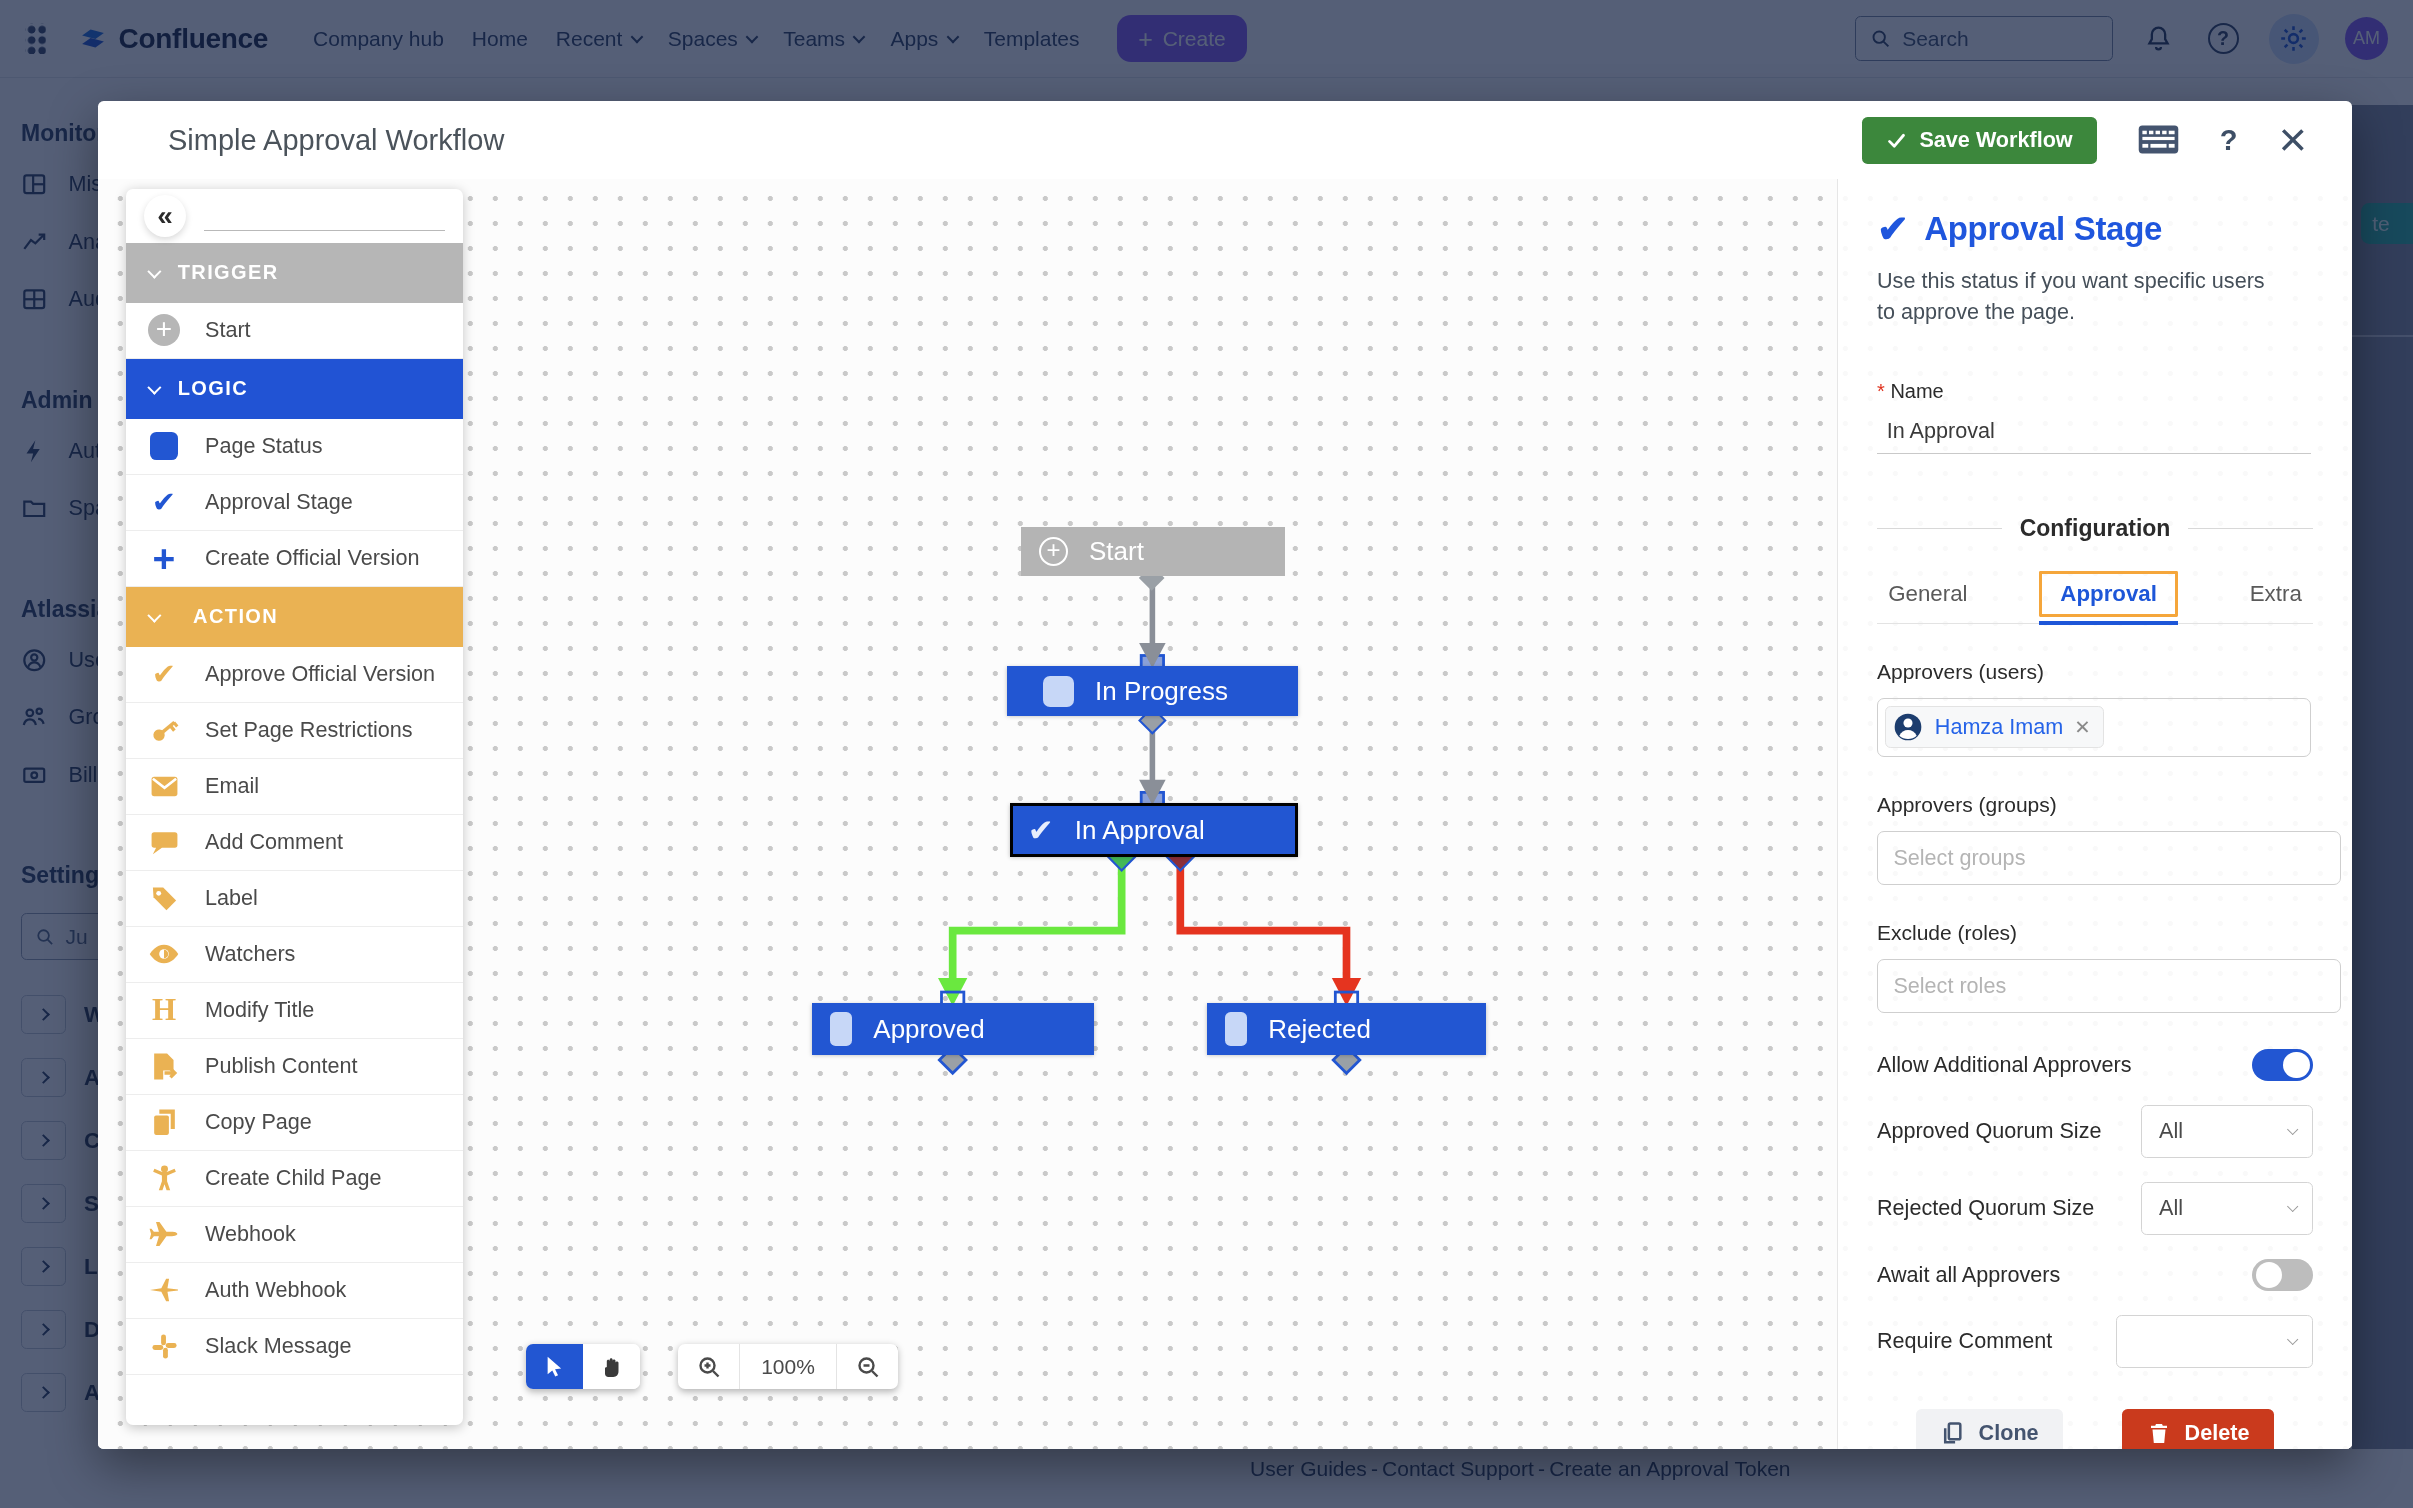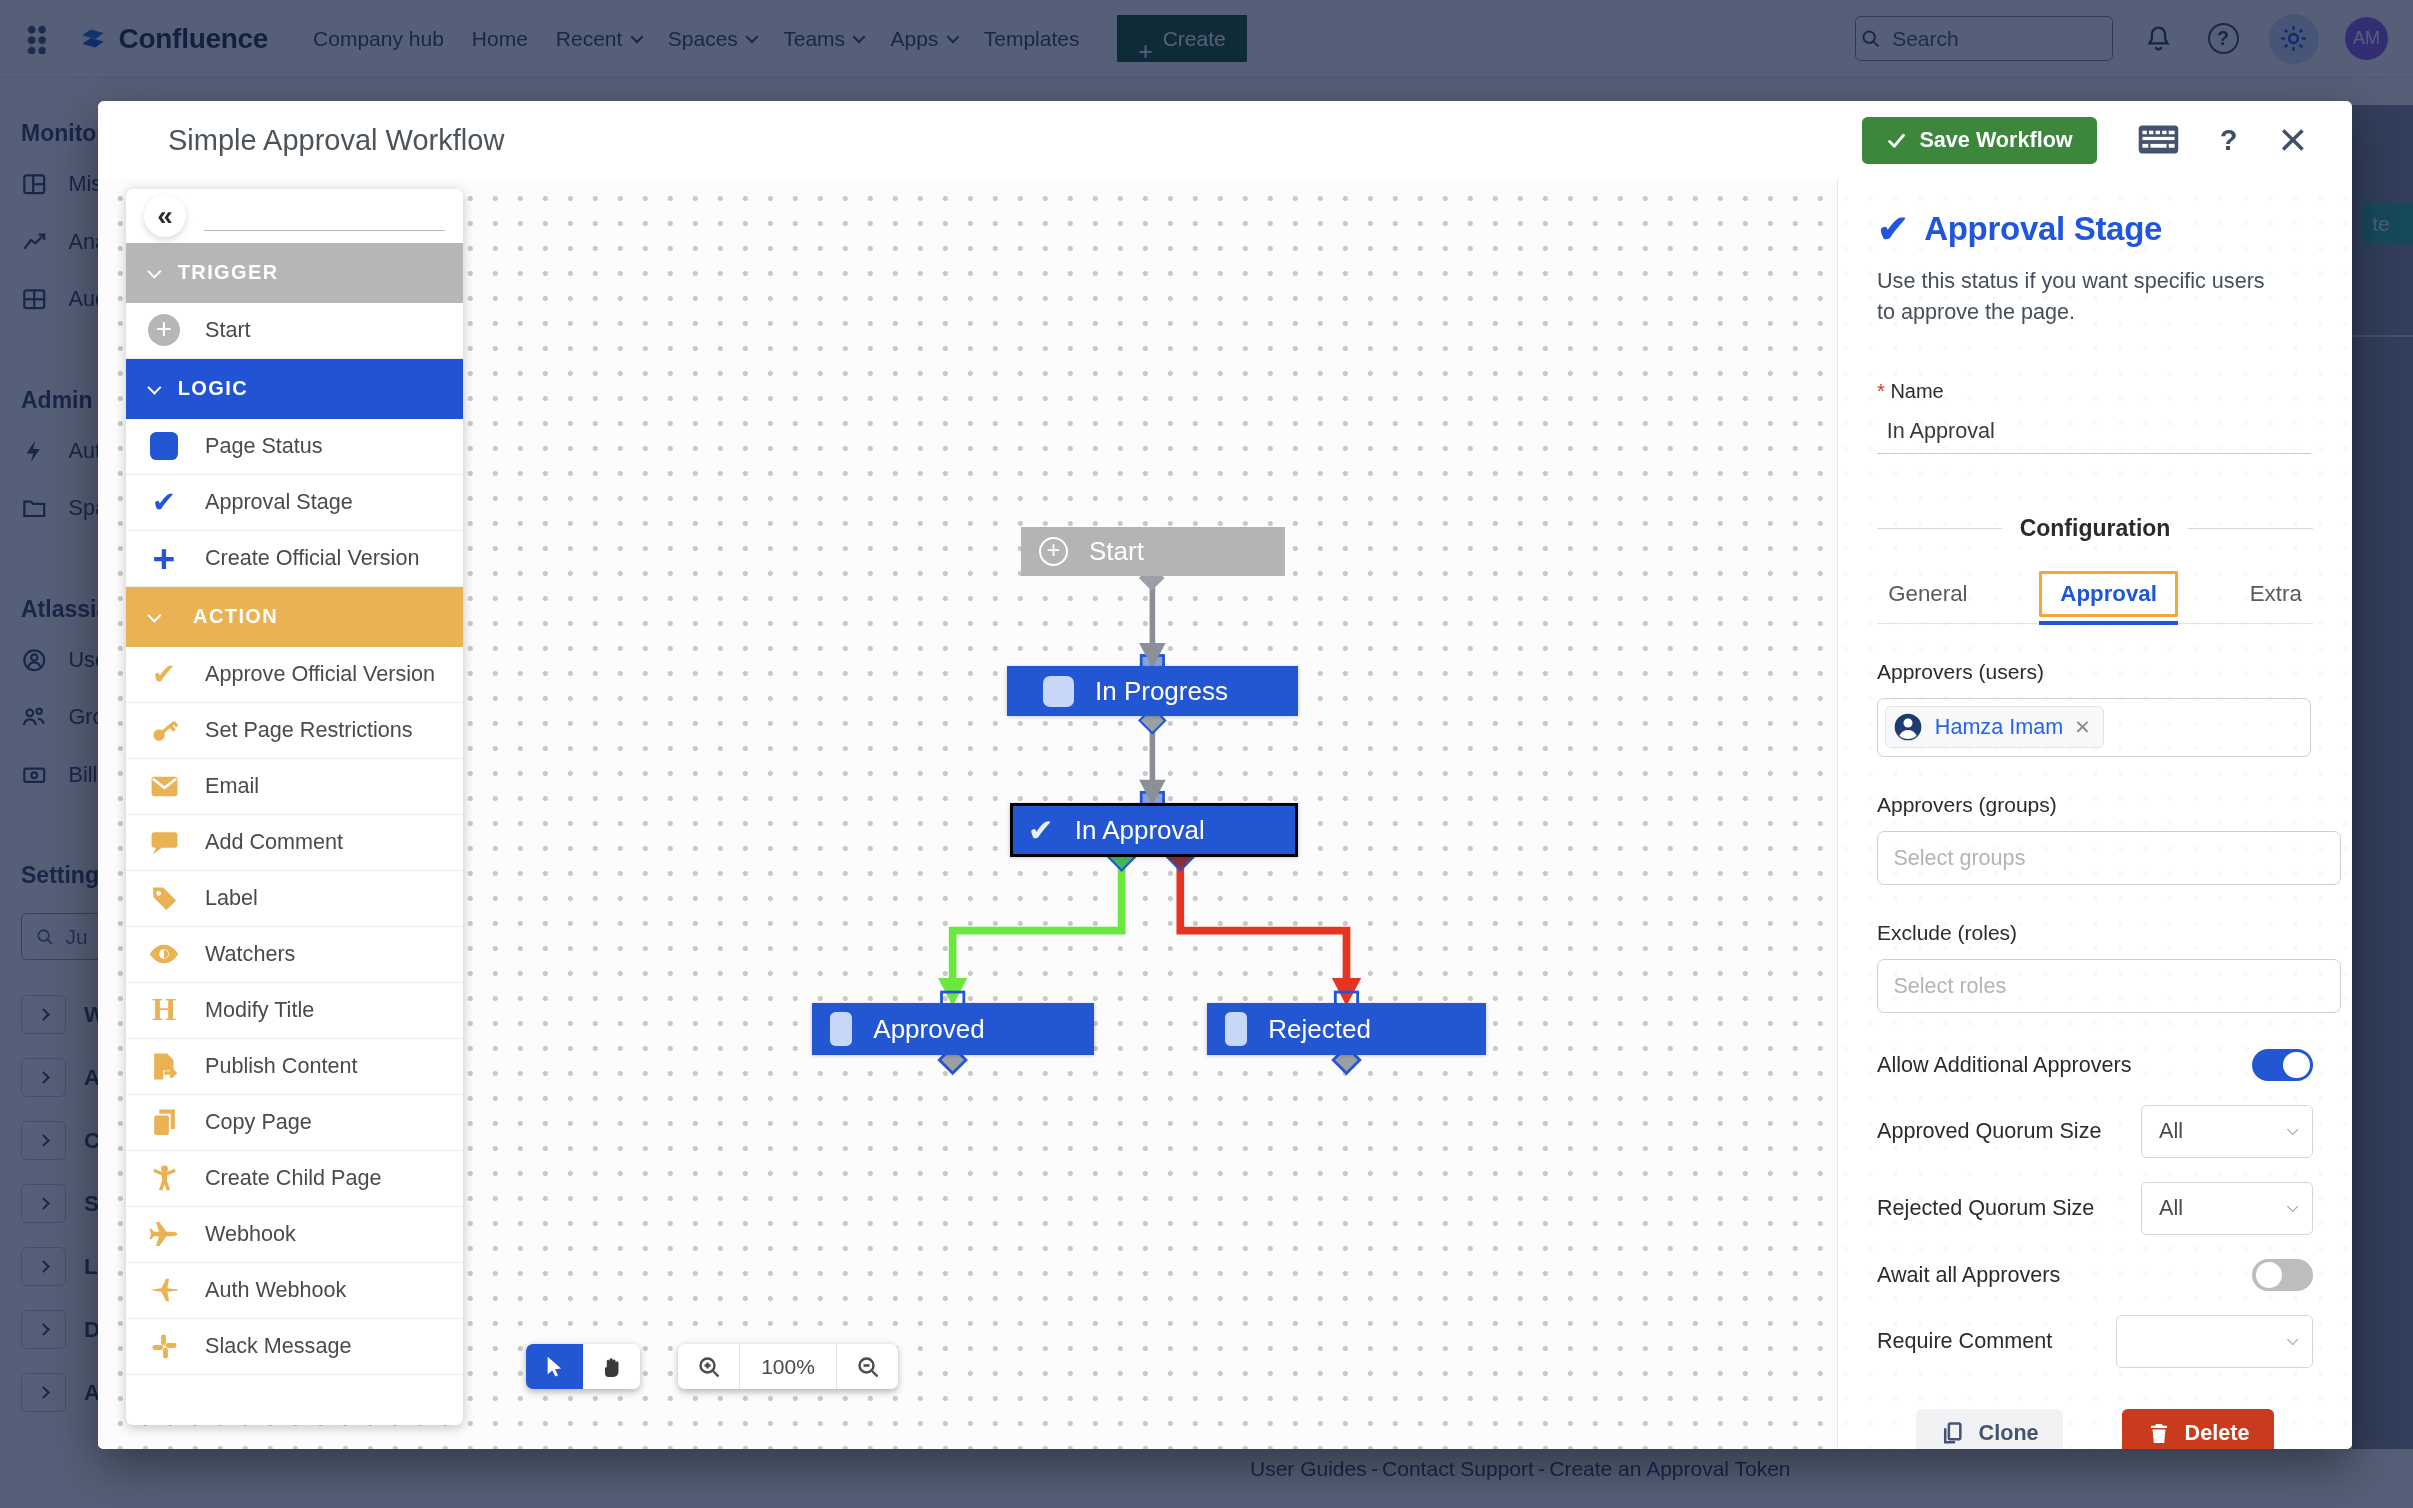--- a/index.html
+++ b/index.html
@@ -13,26 +13,26 @@
     border-bottom:0.7px solid #e4e6ea; display:flex; align-items:center; padding:0 25px; }
   .nav-left { display:flex; align-items:center; gap:28px; }
   .appgrid { width:21px; height:31px; margin-right:2.8px;
     background-image:radial-gradient(circle, #3c4b68 3.5px, transparent 4.2px);
     background-size:10.5px 10.5px; background-position:1.4px 1.4px; background-repeat:repeat; }
   .brand { display:flex; align-items:center; gap:9.8px; margin-right:17px; }
   .brand-name { font-size:28px; font-weight:600; color:#1e2b45; letter-spacing:-0.3px; }
   .nav-link { font-size:21px; color:#344563; display:flex; align-items:center; gap:8.4px; cursor:pointer; }
   .chev { width:9px; height:9px; border-right:2.1px solid #344563; border-bottom:2.1px solid #344563;
     transform:rotate(45deg) translateY(-2.1px); display:inline-block; }
-  .create-btn { background:#14532d; color:#fff; font-size:21px; border-radius:1px;
-    padding:11.2px 21px; display:flex; align-items:flex-end; gap:9.8px; margin-left:9.8px; }
+  .create-btn { background:#8b5cf6; color:#fff; font-size:21px; border-radius:14px;
+    padding:11.2px 21px; display:flex; align-items:center; gap:9.8px; margin-left:9.8px; }
   .create-plus { font-size:25px; line-height:0; }
   .nav-right { margin-left:auto; display:flex; align-items:center; gap:26.5px; }
   .nav-search { width:258px; height:45px; border:1.4px solid #7d8aa0; border-radius:5.6px;
-    display:flex; align-items:center; gap:11.2px; padding:0 4px; }
+    display:flex; align-items:center; gap:11.2px; padding:0 14px; }
   .nav-search input { border:none; outline:none; font-size:21px; color:#344563; width:168px;
     background:transparent; font-family:"Liberation Sans",sans-serif; }
   .nav-search input::placeholder { color:#44546f; }
   .icon-btn { width:38px; height:38px; display:flex; align-items:center; justify-content:center; }
   .help-circle { width:31px; height:31px; border:2.1px solid #344563; border-radius:50%;
     color:#344563; font-size:19.6px; font-weight:700; display:flex; align-items:center; justify-content:center; }
   .gear-wrap { width:50px; height:50px; border-radius:50%; background:#cfe0fb;
     display:flex; align-items:center; justify-content:center; }
   .avatar { width:43px; height:43px; border-radius:50%; background:#8b5cf6; color:#fff;
     font-size:18px; font-weight:400; display:flex; align-items:center; justify-content:center; }

